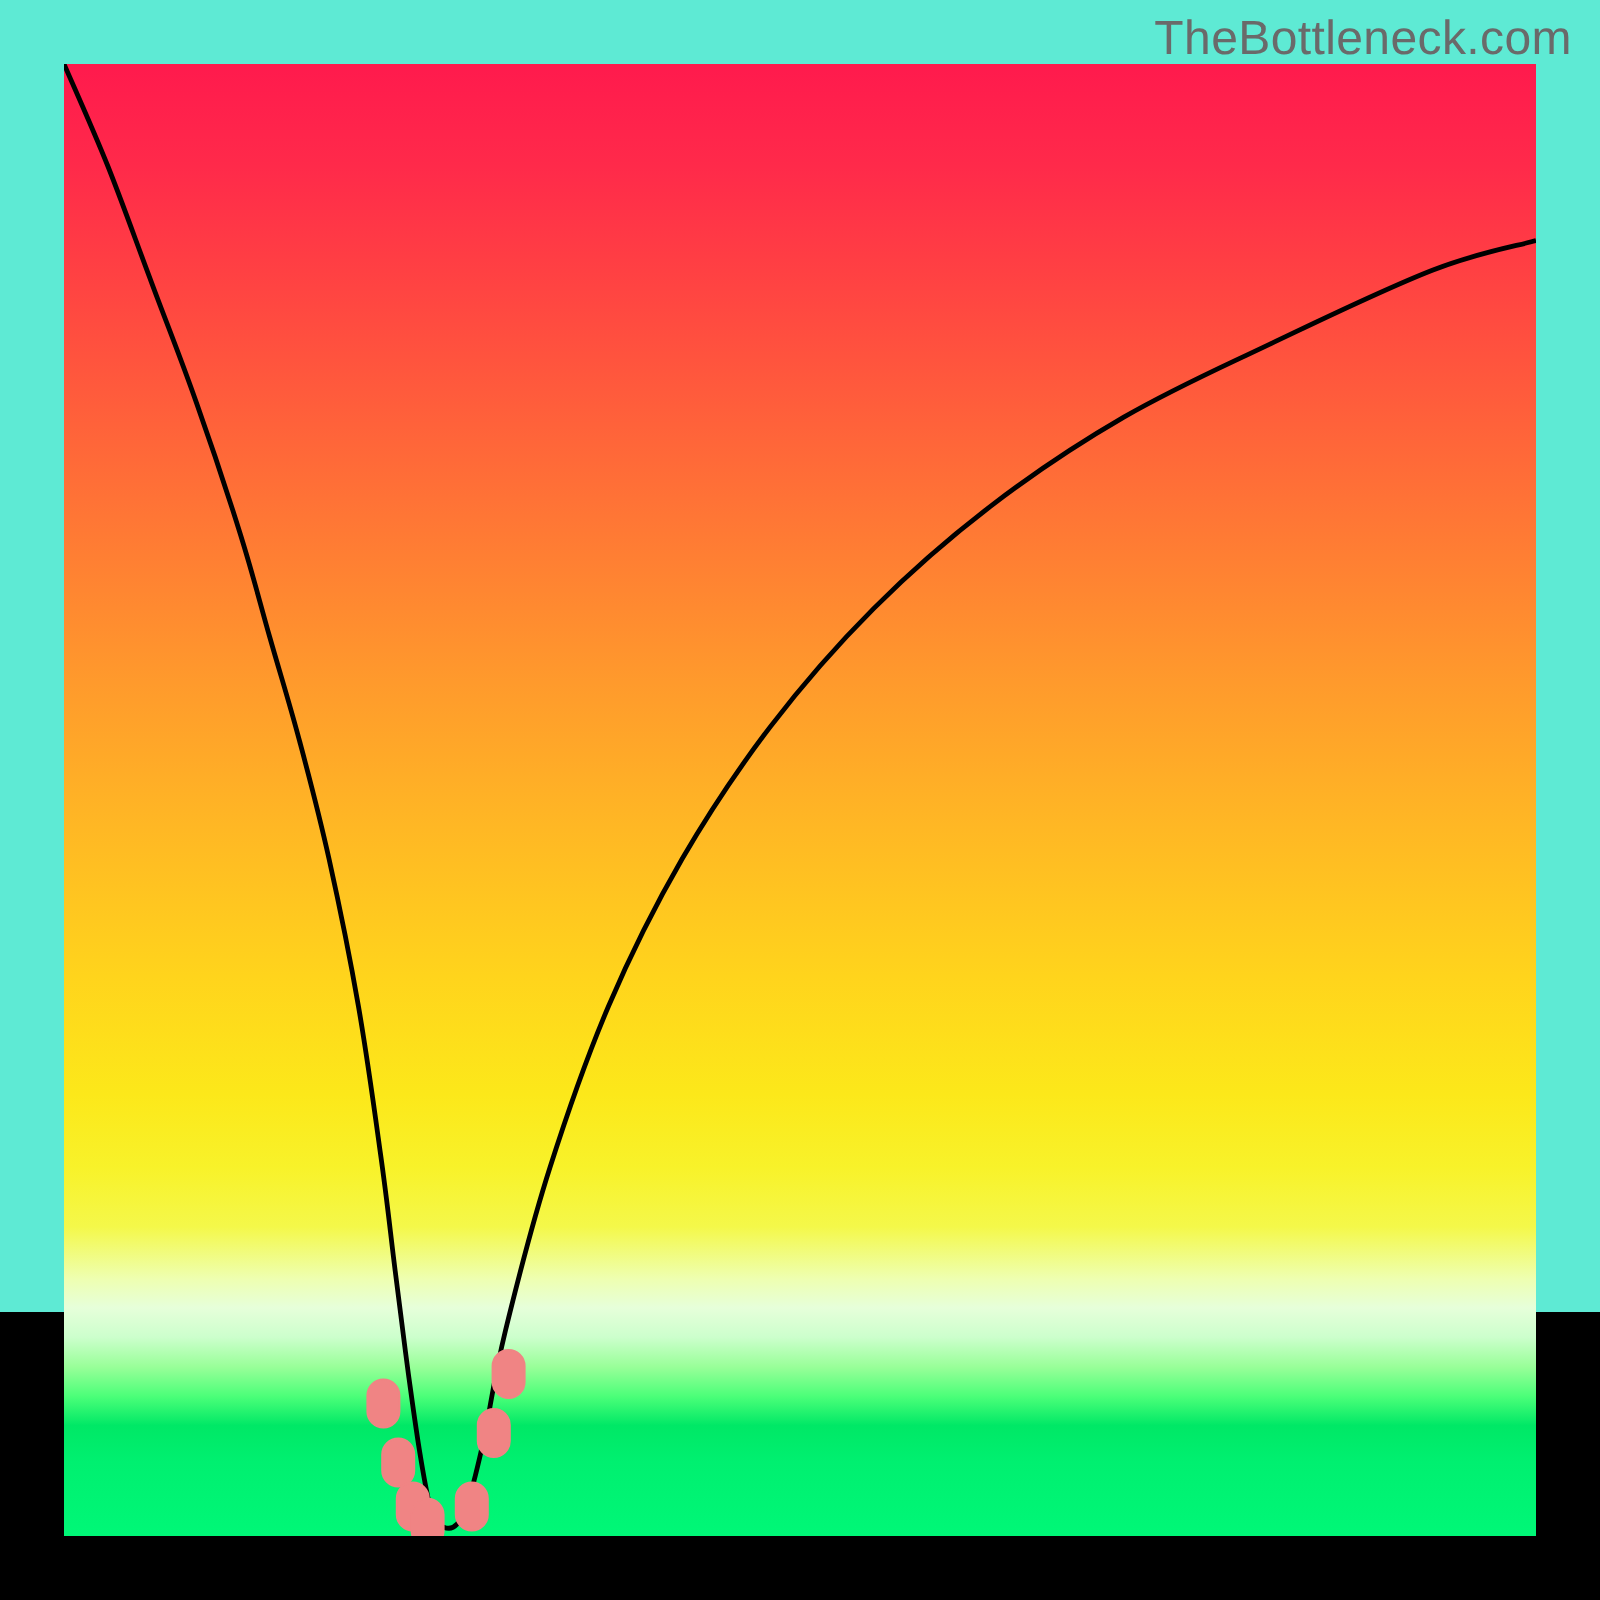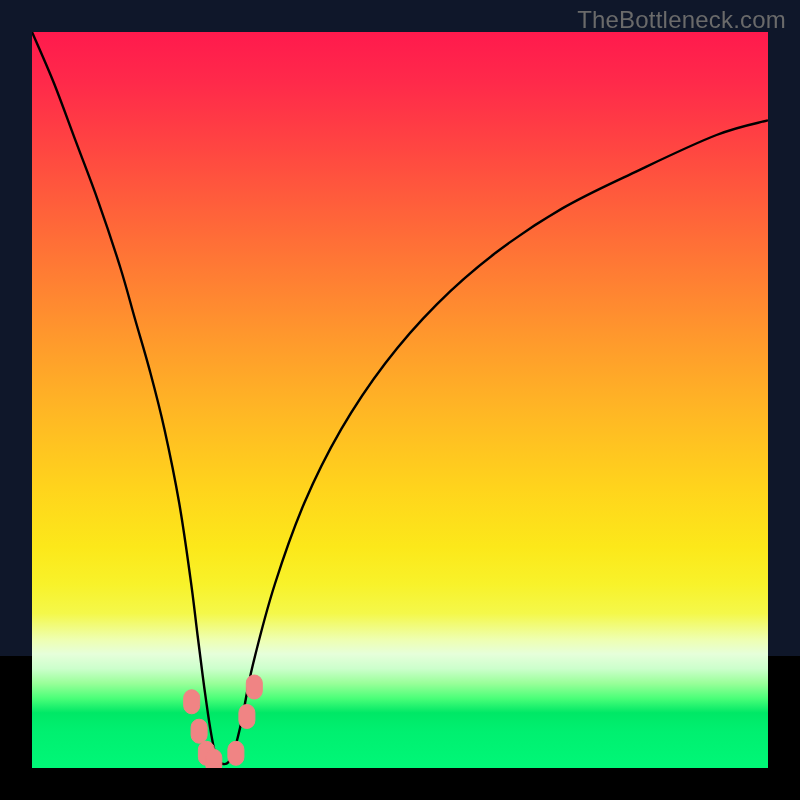--- a/index.html
+++ b/index.html
@@ -8,21 +8,21 @@
     width: 800px;
     height: 800px;
     background: #000;
     overflow: hidden;
     font-family: Arial, Helvetica, sans-serif;
   }
   .frame {
     position: relative;
     width: 800px;
     height: 656px;
-    background: #0f172a;
+    background: #5eead4;
     text-align: right;
   }
   .plot {
     position: absolute;
     left: 32px;
     top: 32px;
     width: 736px;
     height: 736px;
     
     background: linear-gradient(to bottom,

